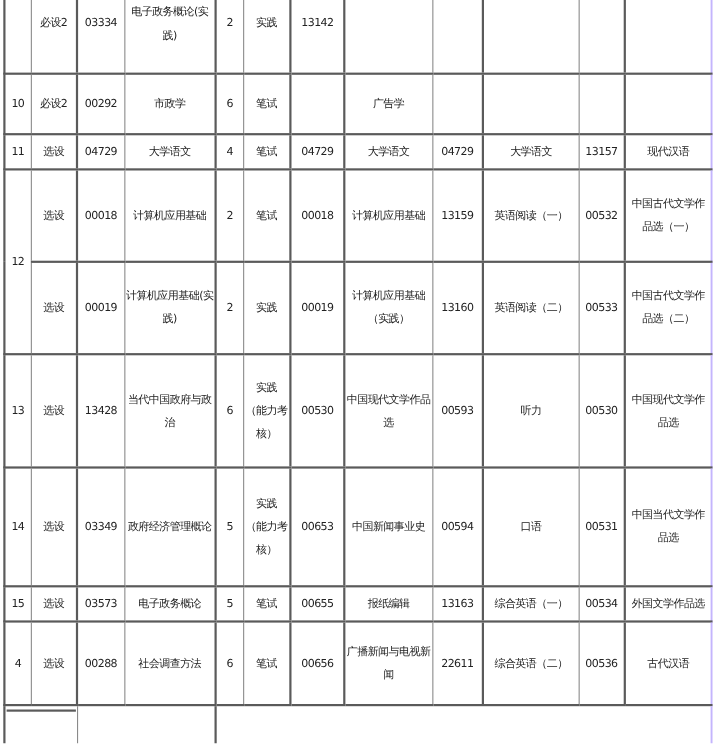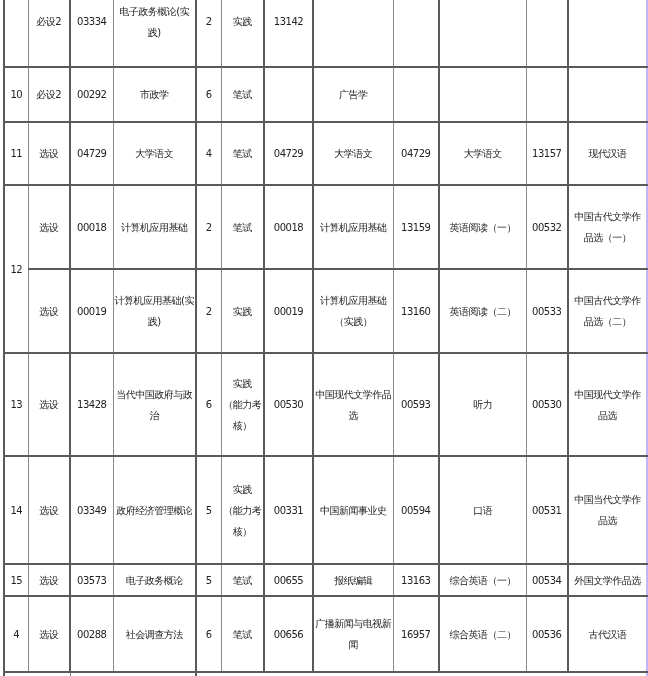--- a/index.html
+++ b/index.html
@@ -86,21 +86,21 @@
             <td class="bl-thin">市政学</td>
             <td class="bl-thick">6</td>
             <td class="bl-thin">笔试</td>
             <td class="bl-thick"></td>
             <td class="bl-thick">广告学</td>
             <td class="bl-thin"></td>
             <td class="bl-thick"></td>
             <td class="bl-thin"></td>
             <td class="bl-thick br-edge"></td>
           </tr>
-          <tr style="height: 63px; margin-top: 28px;">
+          <tr style="height: 32px; margin-top: 28px;">
             <td class="bl-thick">11</td>
             <td class="bl-thin">选设</td>
             <td class="bl-thick">04729</td>
             <td class="bl-thin">大学语文</td>
             <td class="bl-thick">4</td>
             <td class="bl-thin">笔试</td>
             <td class="bl-thick">04729</td>
             <td class="bl-thick">大学语文</td>
             <td class="bl-thin">04729</td>
             <td class="bl-thick">大学语文</td>
@@ -152,21 +152,21 @@
           </tr>
           <tr style="height: 108px;">
             <td class="bl-thick">14</td>
             <td class="bl-thin">选设</td>
             <td class="bl-thick">03349</td>
             <td class="bl-thin">政府经济管理概论</td>
             <td class="bl-thick">5</td>
             <td class="bl-thin">实践
 （能力考
 核）</td>
-            <td class="bl-thick">00331</td>
+            <td class="bl-thick">00653</td>
             <td class="bl-thick">中国新闻事业史</td>
             <td class="bl-thin">00594</td>
             <td class="bl-thick">口语</td>
             <td class="bl-thin">00531</td>
             <td class="bl-thick br-edge">中国当代文学作品选</td>
           </tr>
           <tr style="height: 32px;">
             <td class="bl-thick">15</td>
             <td class="bl-thin">选设</td>
             <td class="bl-thick">03573</td>
@@ -182,21 +182,21 @@
           </tr>
           <tr style="height: 76px;">
             <td class="bl-thick">4</td>
             <td class="bl-thin">选设</td>
             <td class="bl-thick">00288</td>
             <td class="bl-thin">社会调查方法</td>
             <td class="bl-thick">6</td>
             <td class="bl-thin">笔试</td>
             <td class="bl-thick">00656</td>
             <td class="bl-thick">广播新闻与电视新闻</td>
-            <td class="bl-thin">16957</td>
+            <td class="bl-thin">22611</td>
             <td class="bl-thick">综合英语（二）</td>
             <td class="bl-thin">00536</td>
             <td class="bl-thick br-edge">古代汉语</td>
           </tr>
           <tr class="partial-row" style="height: 40px;">
             <td colspan="2" class="bl-thick"><div class="stub-line"></div></td>
             <td colspan="2" class="bl-thin"></td>
             <td colspan="8" class="bl-thick br-edge"></td>
           </tr>
         </tbody>

